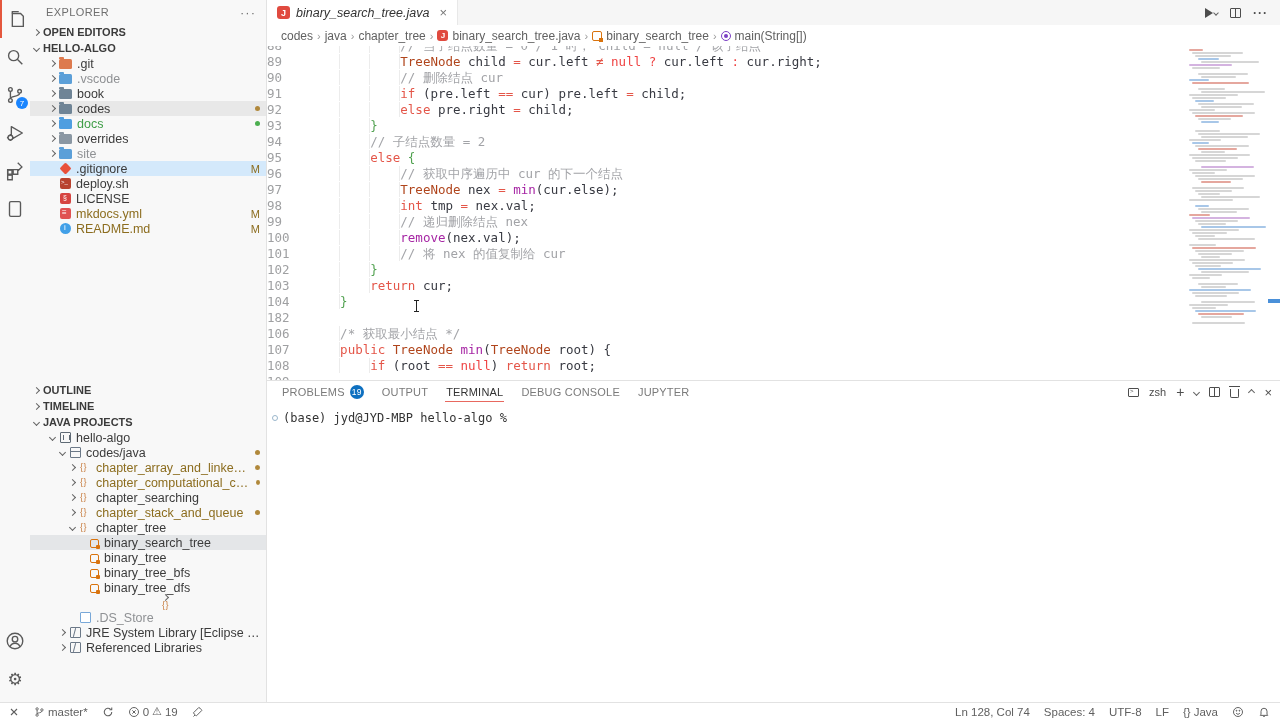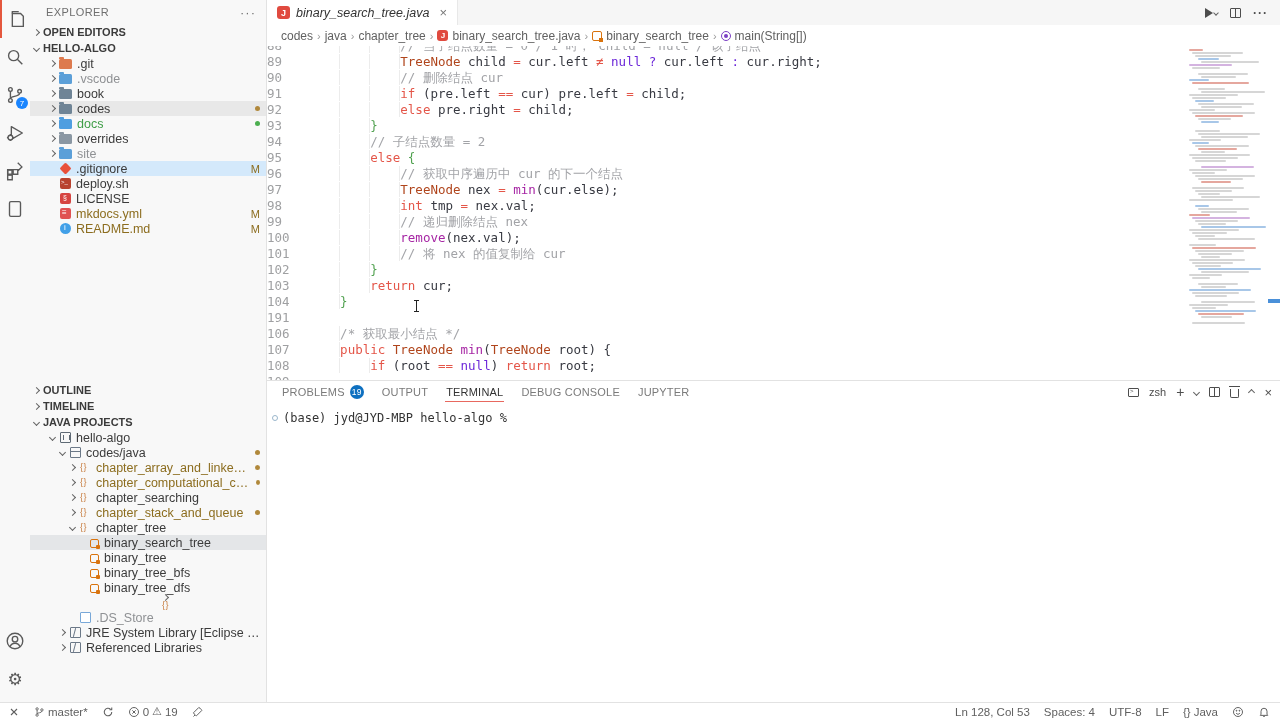--- a/index.html
+++ b/index.html
@@ -83,21 +83,21 @@
 
   
   #editorwrap { flex:1; position:relative; overflow:hidden; display:flex; }
   #gutter { width:43px; flex:none; padding-top:0; }
   #codearea { flex:1; overflow:hidden; position:relative; }
   #gutter, #codearea { margin-top:-8px; }
   .codeline, .gutline { height:16px; line-height:16px; font-family:"DejaVu Sans Mono", monospace; font-size:12.5px; white-space:pre; }
   .gutline { text-align:left; padding-right:12px; color:#9fa0a2; }
   .ind { background-image:repeating-linear-gradient(to right, transparent 0, transparent calc(4ch - 1px), #ececec calc(4ch - 1px), #ececec 4ch); }
   .tk-cm{color:#a2a3a7} .tk-ty{color:#b0451c} .tk-kw{color:#e45649} .tk-fn{color:#a626a4}
-  .tk-k2{color:#6d28d9} .tk-op{color:#e45649} .tk-pl{color:#383a42} .tk-br{color:#50a14f}
+  .tk-k2{color:#ef4444} .tk-op{color:#e45649} .tk-pl{color:#383a42} .tk-br{color:#50a14f}
   #minimap { width:83px; flex:none; padding-top:2px; position:relative; background:#fff; }
   .mm-bar { height:2px; margin:1px 0 0 4px; border-radius:1px; }
   #sbcol { width:12px; flex:none; position:relative; }
   #ruler-caret { position:absolute; left:0; top:253px; width:12px; height:4px; background:#4a90d9; }
   #mouse-ibeam { position:absolute; left:146px; top:254px; width:7px; height:13px; pointer-events:none; }
   #mouse-ibeam::before { content:""; position:absolute; left:3px; top:1px; bottom:1px; border-left:1.4px solid #222; }
   #mouse-ibeam::after { content:""; position:absolute; left:1px; right:1px; top:0; border-top:1.4px solid #222; box-shadow:0 11px 0 #222; }
 
   
   #panel { height:322px; border-top:1px solid #e2e2e2; display:flex; flex-direction:column; background:#fff; }
@@ -448,21 +448,21 @@
           <div class="gutline">95</div>
           <div class="gutline">96</div>
           <div class="gutline">97</div>
           <div class="gutline">98</div>
           <div class="gutline">99</div>
           <div class="gutline">100</div>
           <div class="gutline">101</div>
           <div class="gutline">102</div>
           <div class="gutline">103</div>
           <div class="gutline">104</div>
-          <div class="gutline">191</div>
+          <div class="gutline">182</div>
           <div class="gutline">106</div>
           <div class="gutline">107</div>
           <div class="gutline">108</div>
           <div class="gutline">109</div>
         </div>
       <div id="codearea">
           <div class="codeline"><span class="ind">            </span><span class="tk-cm">// 当子结点数量 = 0 / 1 时， child = null / 该子结点</span></div>
           <div class="codeline"><span class="ind">            </span><span class="tk-ty">TreeNode</span><span class="tk-pl"> child </span><span class="tk-op">=</span><span class="tk-pl"> cur.left </span><span class="tk-op">≠</span><span class="tk-pl"> </span><span class="tk-k2">null</span><span class="tk-pl"> </span><span class="tk-k2">?</span><span class="tk-pl"> cur.left </span><span class="tk-k2">:</span><span class="tk-pl"> cur.right;</span></div>
           <div class="codeline"><span class="ind">            </span><span class="tk-cm">// 删除结点 cur</span></div>
           <div class="codeline"><span class="ind">            </span><span class="tk-kw">if</span><span class="tk-pl"> (pre.left </span><span class="tk-op">==</span><span class="tk-pl"> cur) pre.left </span><span class="tk-op">=</span><span class="tk-pl"> child;</span></div>
@@ -653,21 +653,21 @@
     <span class="warn-glyph">⚠</span>
     <span>19</span>
   </span>
   <span class="sb-item sb-ico">
     <svg width="12" height="12" viewBox="0 0 16 16" fill="none" stroke-width="1.3">
         <path d="M9 2c3 1 4 4 4 4l-7 7s-3-1-4-4z"></path>
         <path d="M4 12l-2 2"></path>
       </svg>
   </span>
   <span class="sb-right">
-    <span class="sb-item">Ln 128, Col 53</span>
+    <span class="sb-item">Ln 128, Col 74</span>
     <span class="sb-item">Spaces: 4</span>
     <span class="sb-item">UTF-8</span>
     <span class="sb-item">LF</span>
     <span class="sb-item">
       <span>{}</span>
       <span>Java</span>
     </span>
     <span class="sb-item sb-ico">
       <svg width="12" height="12" viewBox="0 0 16 16" fill="none" stroke-width="1.3">
           <circle cx="8" cy="8" r="6"></circle>

